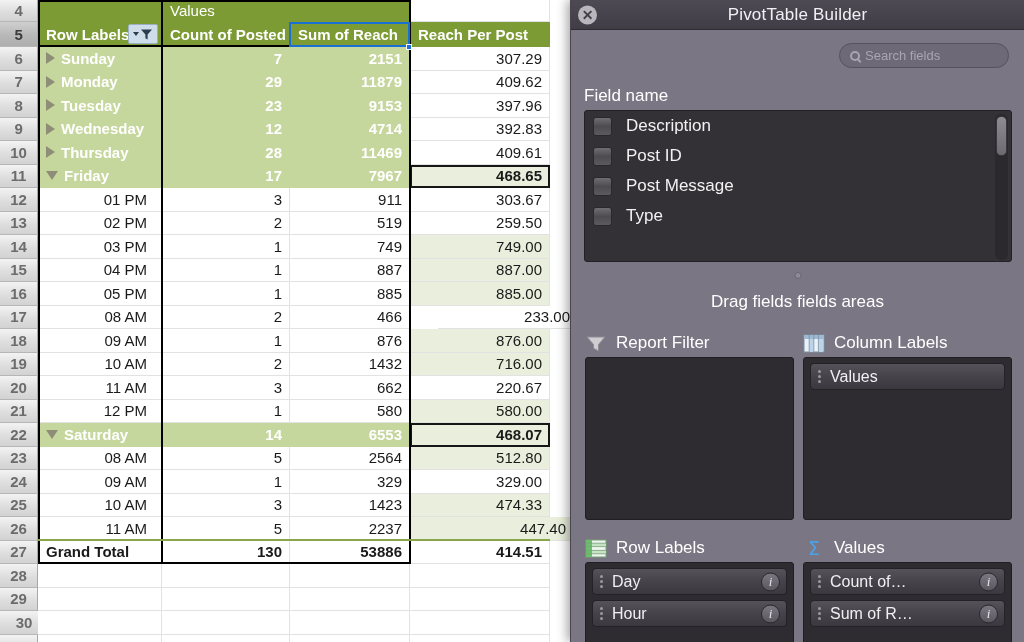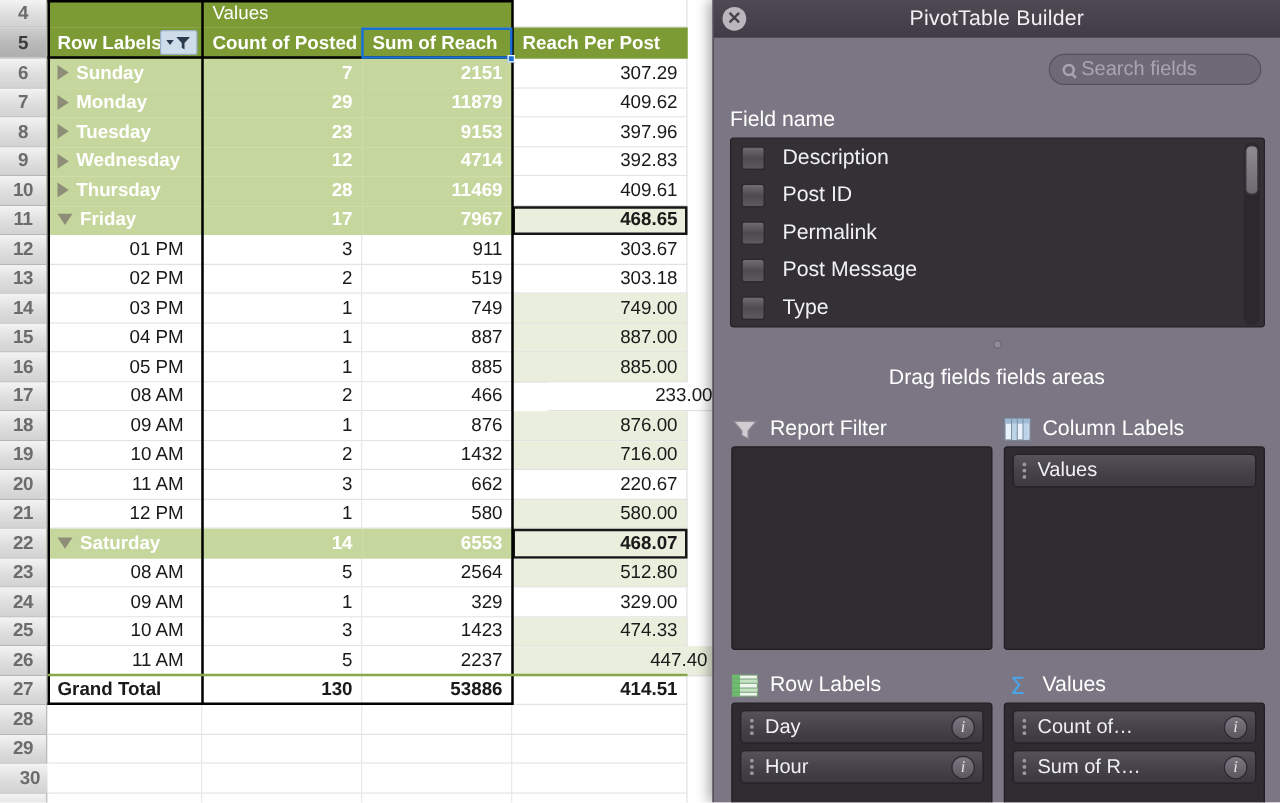--- a/index.html
+++ b/index.html
@@ -116,21 +116,21 @@
     position:absolute; left:268px; top:43px; width:170px; height:25px;
     background:#6e6976; border:1px solid #56525c; border-radius:13px;
     display:flex; align-items:center; padding-left:10px; gap:5px;
   }
   .srch .mag {
     width:10px;height:10px;border:2px solid #a9a5b0;border-radius:50%;
     position:relative; flex:0 0 auto;
   }
   .srch .mag::after{content:"";position:absolute;width:2px;height:5px;background:#a9a5b0;
     right:-2px;bottom:-4px;transform:rotate(-45deg);}
-  .srch .ph { color:#a9a5b0; font-size:16px;text-align:center; }
+  .srch .ph { color:#a9a5b0; font-size:13px;text-align:center; }
 
   .sect-label { color:#ffffff; font-size:17px; }
 
   #fieldname-lbl { position:absolute; left:13px; top:86px; }
 
   #fieldlist {
     position:absolute; left:13px; top:110px; width:428px; height:152px;
     background:#333036; border:1px solid #232026; border-radius:3px;
     overflow:hidden;
   }
@@ -265,21 +265,21 @@
         </div>
         <div class="cell num " style="left: 162px; width: 128px; top: 188px; height: 23.5px;">3</div>
         <div class="cell num " style="left: 290px; width: 120px; top: 188px; height: 23.5px;">911</div>
         <div class="cell num rpp-white" style="left: 410px; width: 140px; top: 188px; height: 23.5px;">303.67</div>
         <div class="rowhdr" style="left: 0px; width: 38px; top: 211.5px; height: 23.5px;">13</div>
         <div class="cell txt " style="left: 38px; width: 124px; top: 211.5px; height: 23.5px; justify-content: flex-end; padding-right: 14px;">
           <span>02 PM</span>
         </div>
         <div class="cell num " style="left: 162px; width: 128px; top: 211.5px; height: 23.5px;">2</div>
         <div class="cell num " style="left: 290px; width: 120px; top: 211.5px; height: 23.5px;">519</div>
-        <div class="cell num rpp-white" style="left: 410px; width: 140px; top: 211.5px; height: 23.5px;">303.18</div>
+        <div class="cell num rpp-white" style="left: 410px; width: 140px; top: 211.5px; height: 23.5px;">259.50</div>
         <div class="rowhdr" style="left: 0px; width: 38px; top: 235px; height: 23.5px;">14</div>
         <div class="cell txt " style="left: 38px; width: 124px; top: 235px; height: 23.5px; justify-content: flex-end; padding-right: 14px;">
           <span>03 PM</span>
         </div>
         <div class="cell num " style="left: 162px; width: 128px; top: 235px; height: 23.5px;">1</div>
         <div class="cell num " style="left: 290px; width: 120px; top: 235px; height: 23.5px;">749</div>
         <div class="cell num rpp-tint" style="left: 410px; width: 140px; top: 235px; height: 23.5px;">749.00</div>
         <div class="rowhdr" style="left: 0px; width: 38px; top: 258.5px; height: 23.5px;">15</div>
         <div class="cell txt " style="left: 38px; width: 124px; top: 258.5px; height: 23.5px; justify-content: flex-end; padding-right: 14px;">
           <span>04 PM</span>
@@ -425,24 +425,20 @@
           <div class="fl-row">
             <span class="fl-chk"></span>
             <span class="fl-name">Description</span>
           </div>
           <div class="fl-row">
             <span class="fl-chk"></span>
             <span class="fl-name">Post ID</span>
           </div>
           <div class="fl-row">
             <span class="fl-chk"></span>
-            <span class="fl-name">Permalink</span>
-          </div>
-          <div class="fl-row">
-            <span class="fl-chk"></span>
             <span class="fl-name">Post Message</span>
           </div>
           <div class="fl-row">
             <span class="fl-chk"></span>
             <span class="fl-name">Type</span>
           </div>
         </div>
       <div id="fl-scrollbar">
         <div id="fl-thumb"></div>
       </div>

